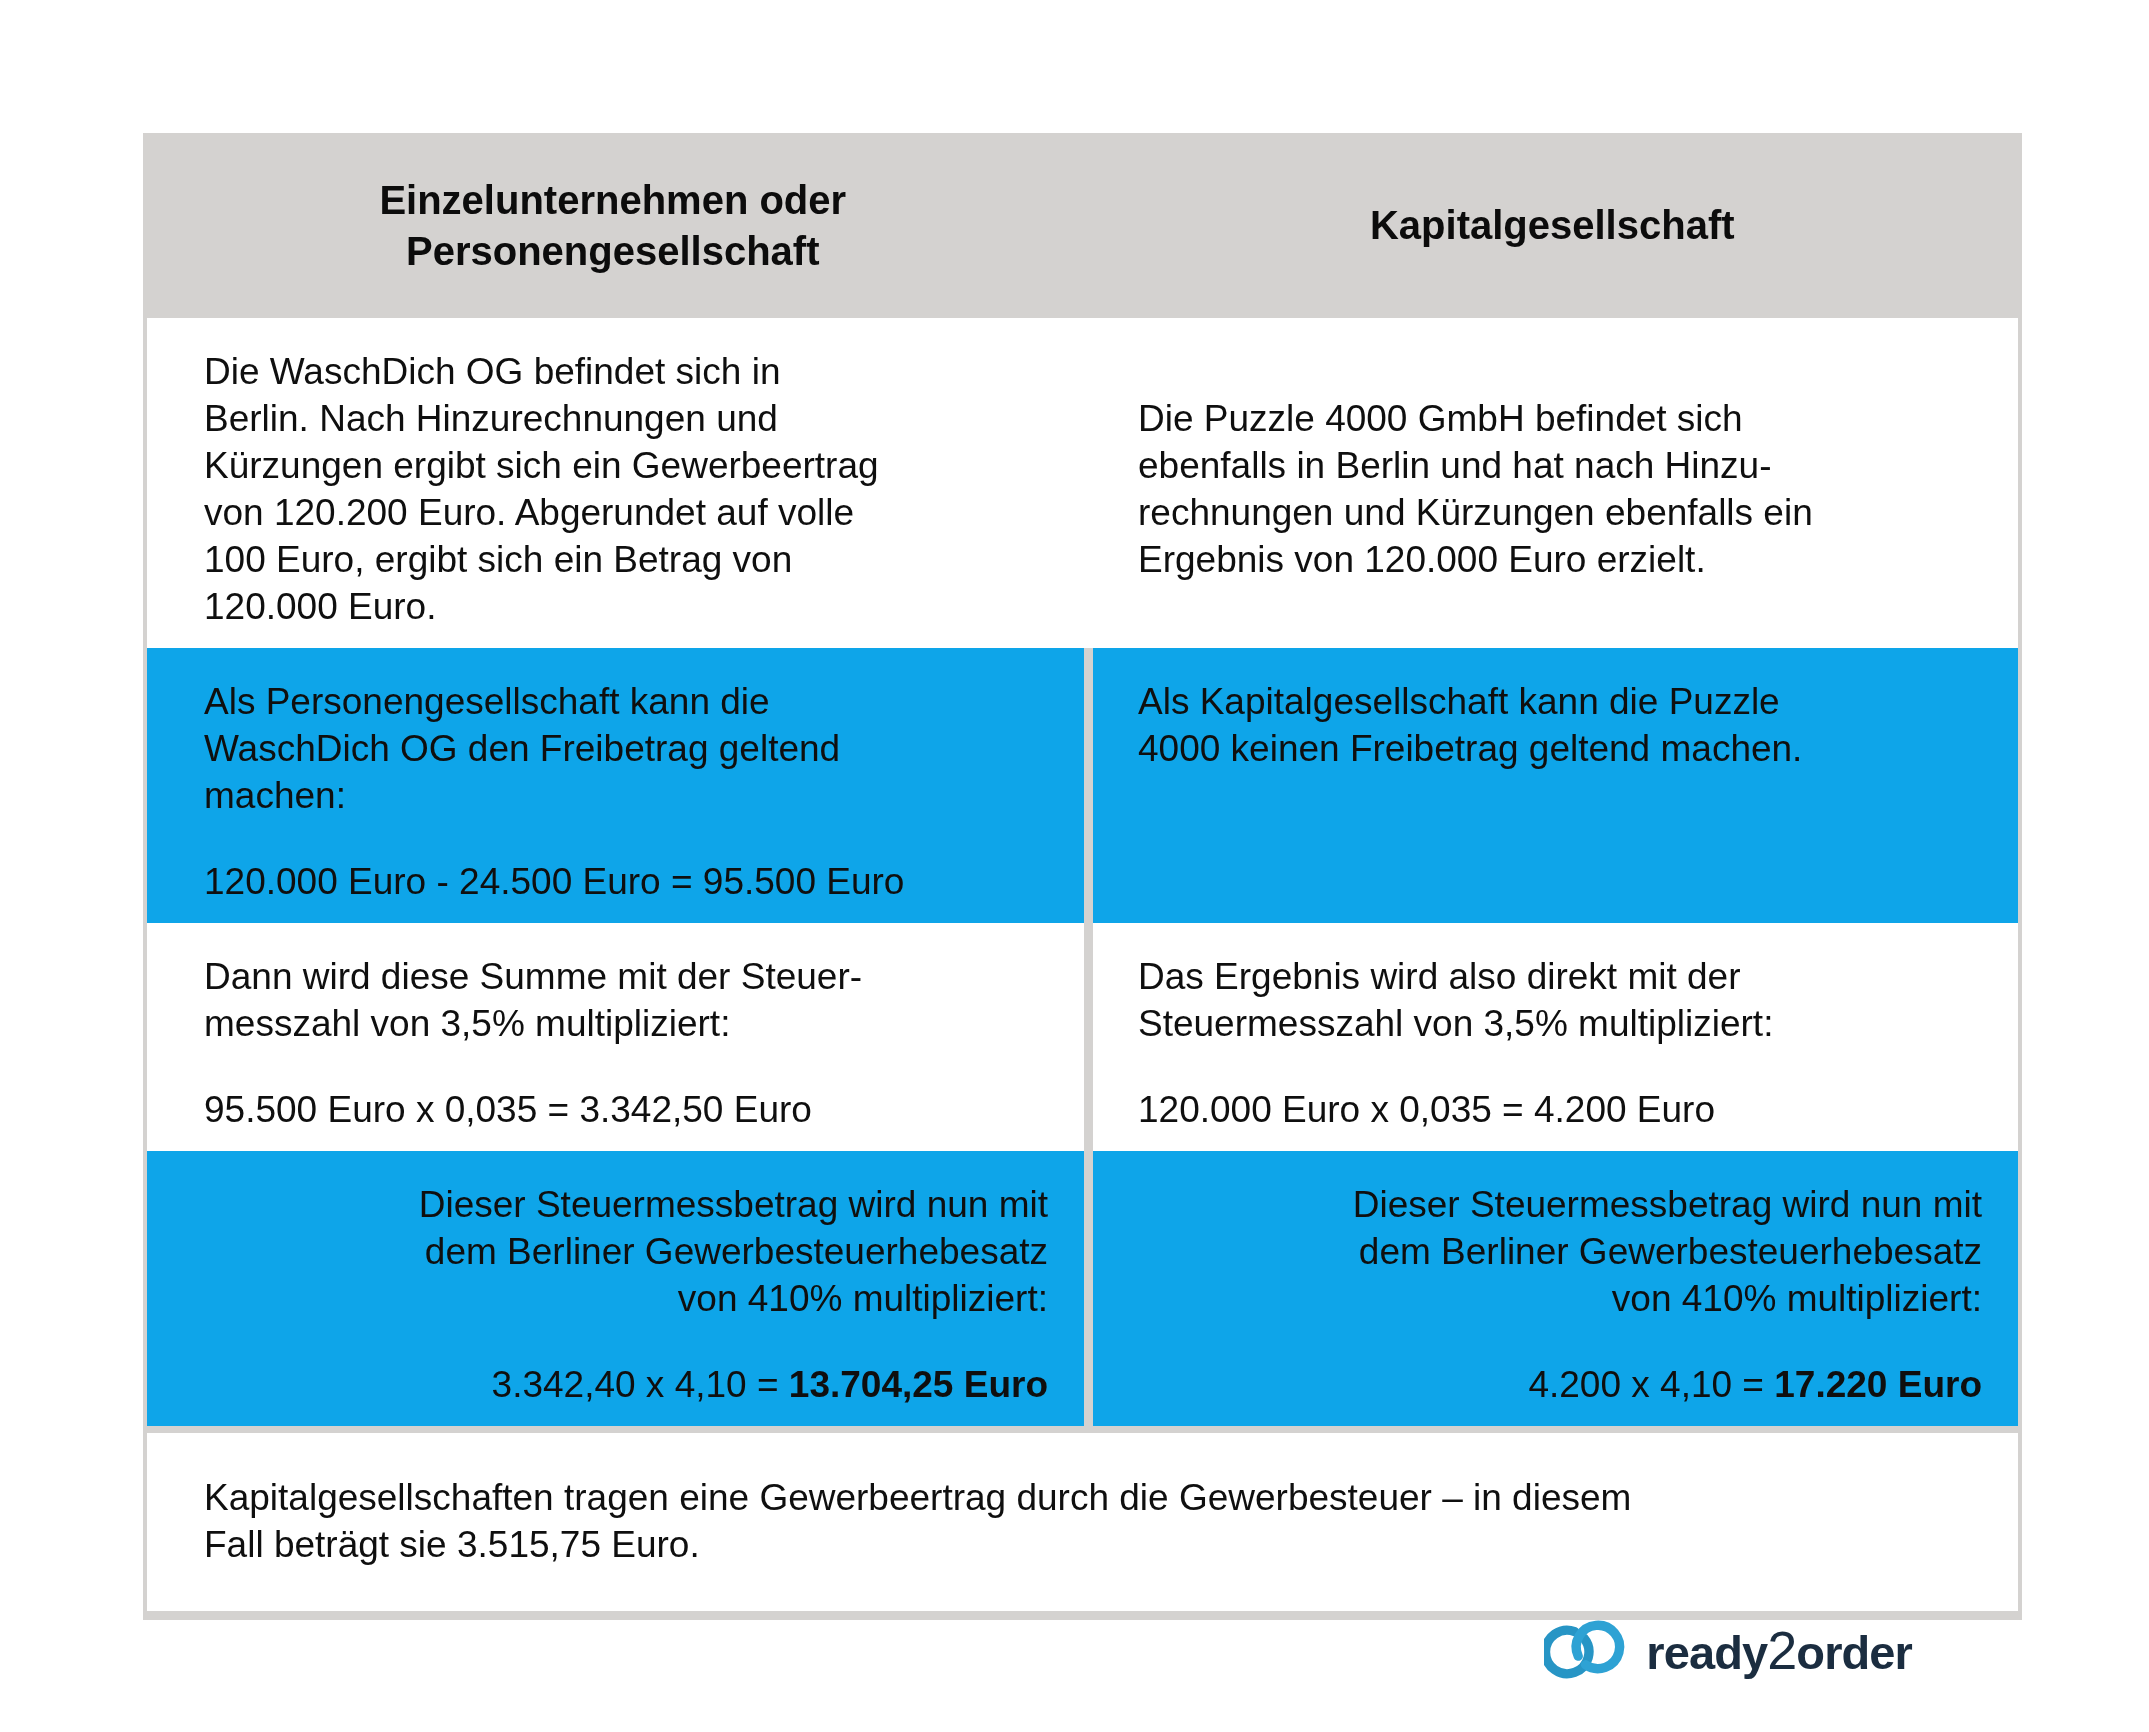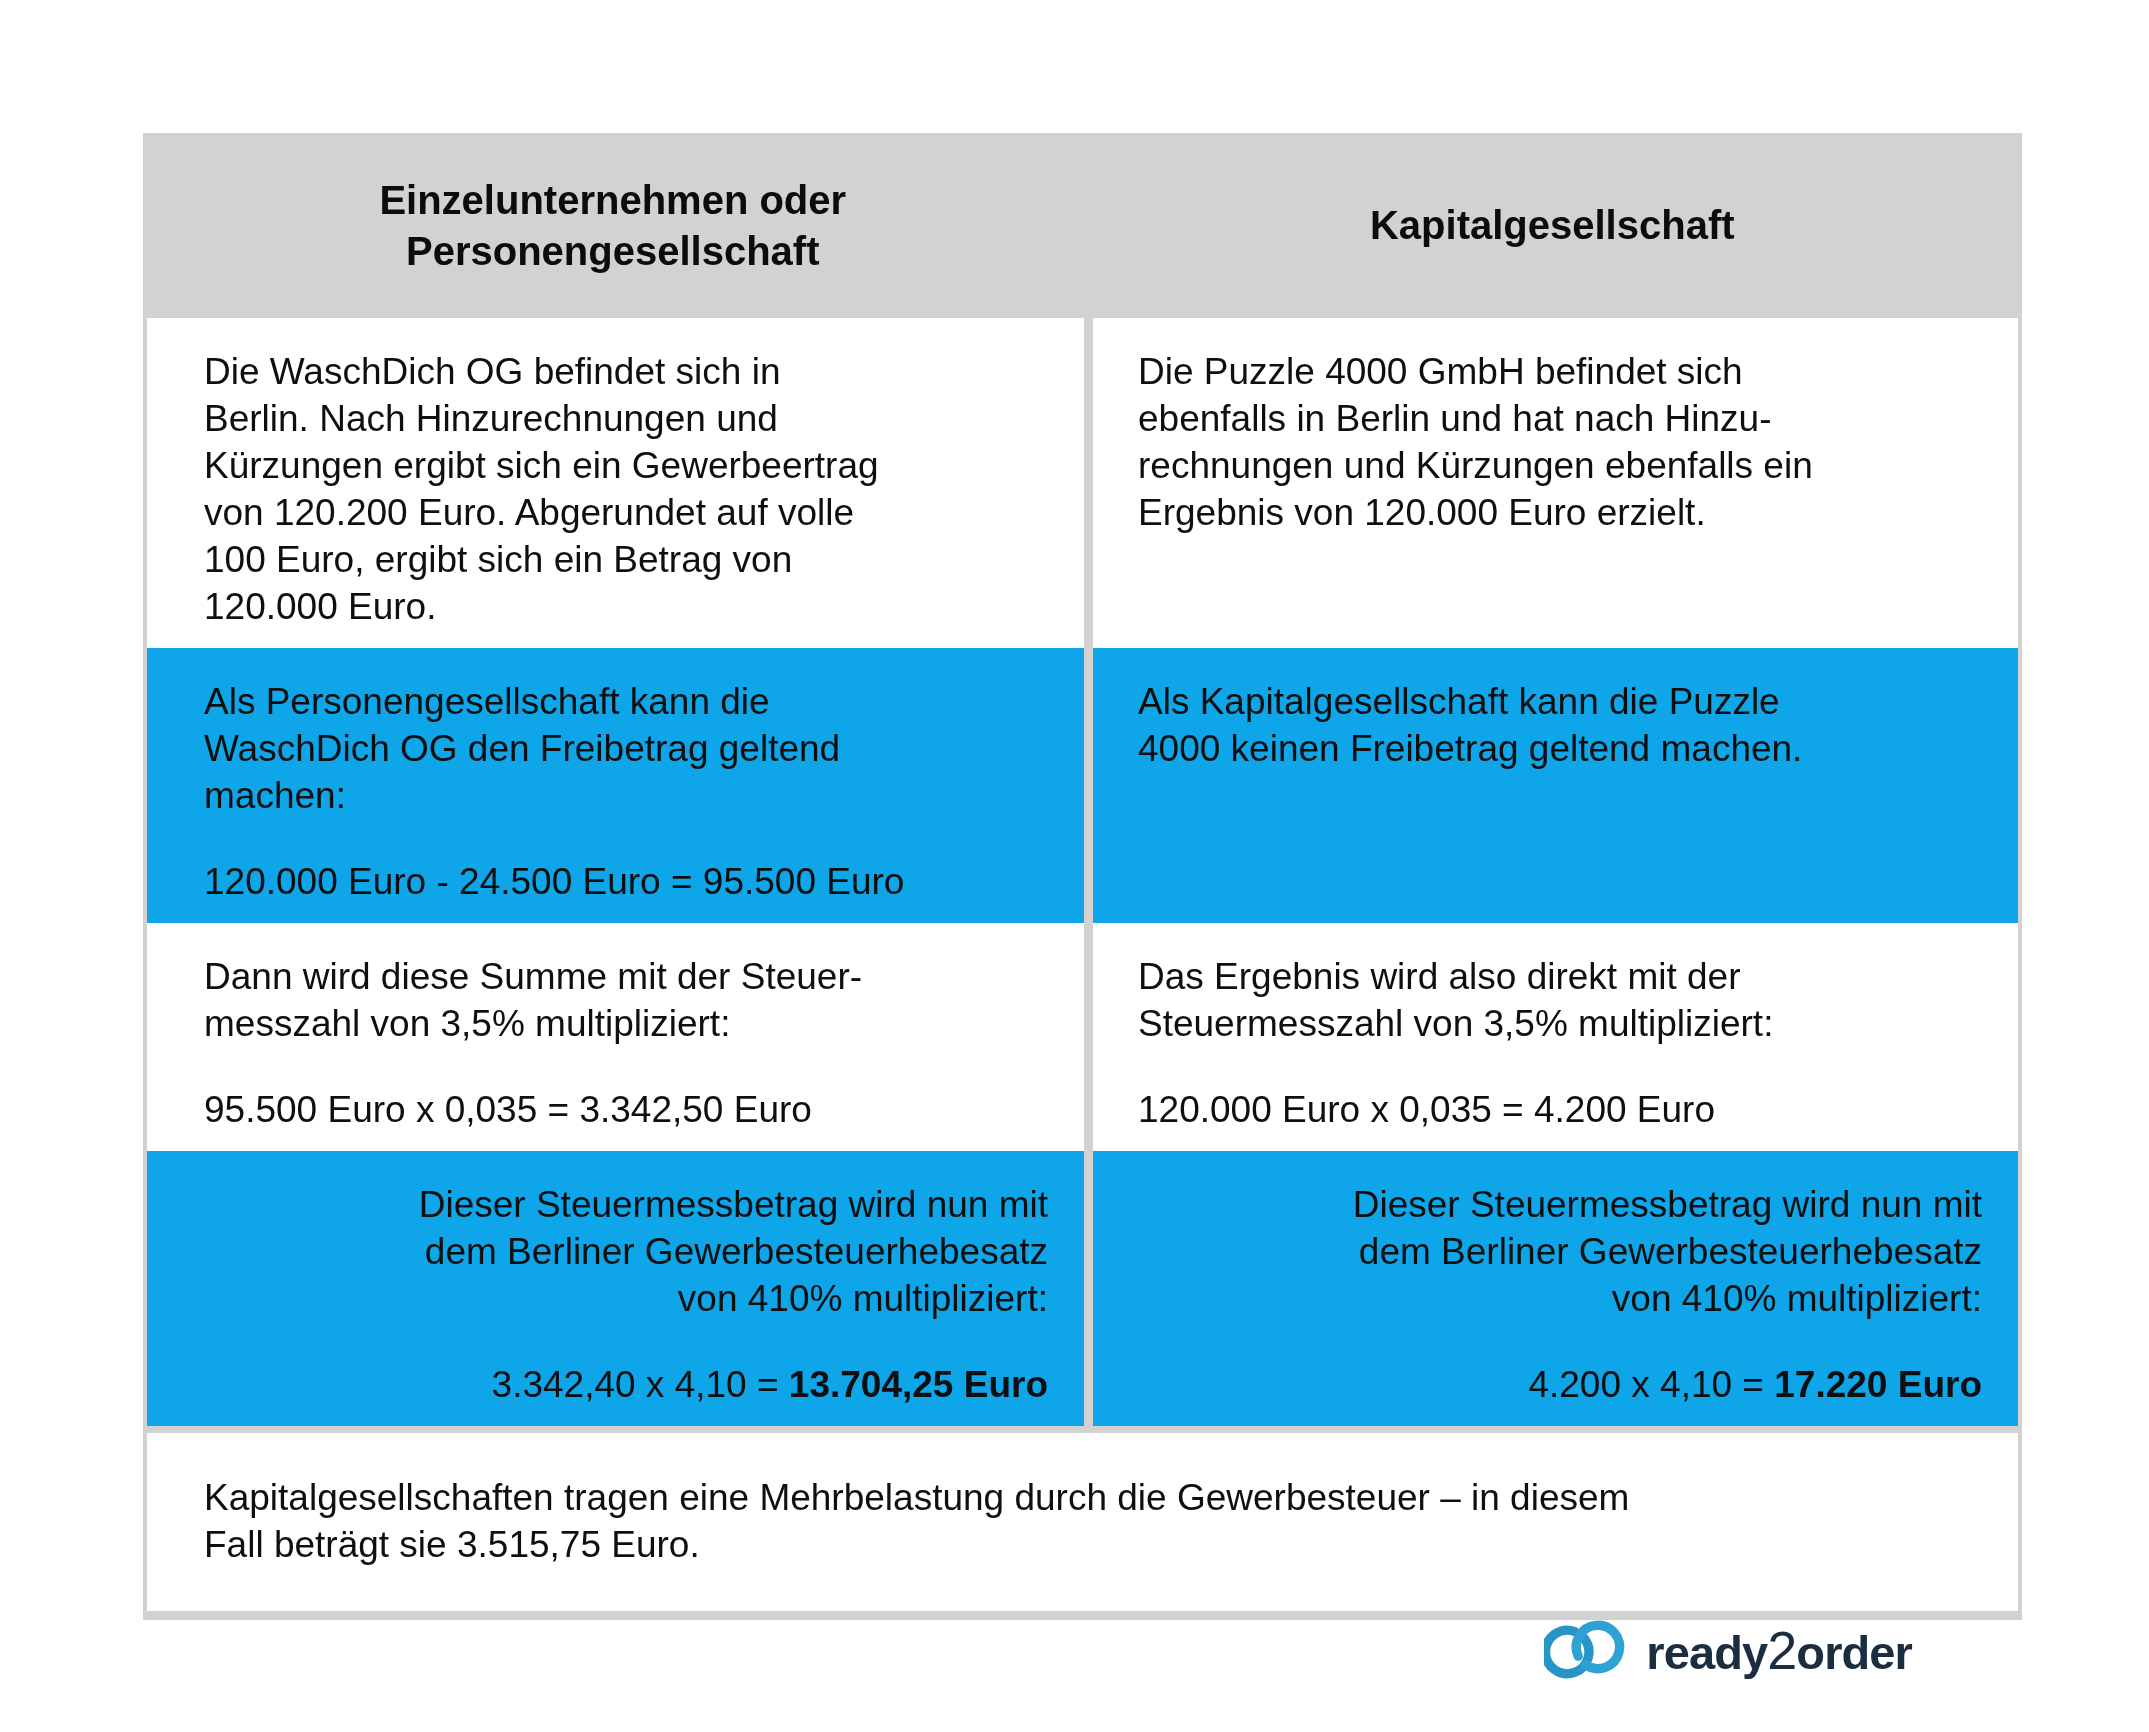--- a/index.html
+++ b/index.html
@@ -43,21 +43,21 @@
   .trow.alt .cell { background:#0ea5e9; }
   .vdiv { width:9px; flex:0 0 9px; background:#d4d2d0; }
   .cell {
     flex:1;
     box-sizing:border-box;
     padding:30px 36px 18px 57px;
     font-size:37px; line-height:47px;
     background:#ffffff;
   }
   .cell.rcell { padding-left:45px; }
-  .r0 { min-height:316px; }
+  .r0 { min-height:316px;align-items:center; }
   .r1 { min-height:253px; }
   .r2 { min-height:224px; }
   .r3 { min-height:254px;text-align:right; }
   .txt { margin:0; white-space:pre-line; }
   .formula { margin:39px 0 0 0; white-space:pre-line; }
   .formula b { font-weight:700; }
   .hdiv { height:7.2px; background:#d4d2d0; }
   .tfoot {
     box-sizing:border-box;
     min-height:178px;
@@ -159,21 +159,21 @@
           <p class="txt">Dieser Steuermessbetrag wird nun mit
 dem Berliner Gewerbesteuerhebesatz
 von 410% multipliziert:</p>
           <p class="formula"><span>4.200 x 4,10 = </span><b>17.220 Euro</b></p>
         </div>
       </div>
 
       <div class="hdiv"></div>
 
       <div class="tfoot">
-        <p>Kapitalgesellschaften tragen eine Mehrbelastung durch die Gewerbesteuer – in diesem
+        <p>Kapitalgesellschaften tragen eine Gewerbeertrag durch die Gewerbesteuer – in diesem
 Fall beträgt sie 3.515,75 Euro.</p>
       </div>
 
     </div>
   </div>
 
   <div class="logo">
     <svg class="logo-mark" viewBox="0 0 98 74" xmlns="http://www.w3.org/2000/svg">
       <path d="M 46.5 23.6 A 25.5 25.5 0 1 1 35.7 16.0" fill="none" stroke="#2795c5" stroke-width="11" stroke-linecap="round"></path>
       <path d="M 39.9 44.8 A 25.5 25.5 0 1 1 48.4 54.9" fill="none" stroke="#2ea2d4" stroke-width="11" stroke-linecap="round"></path>

